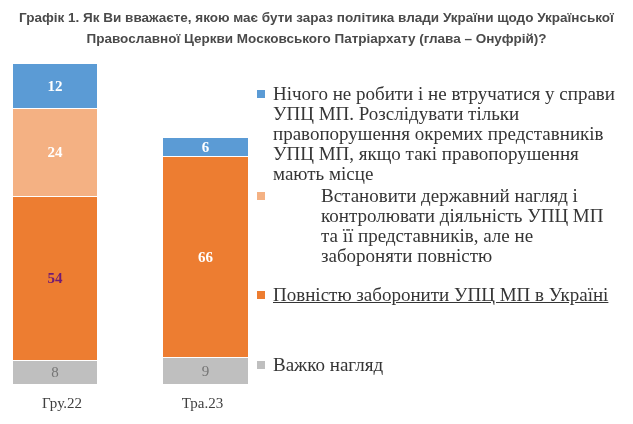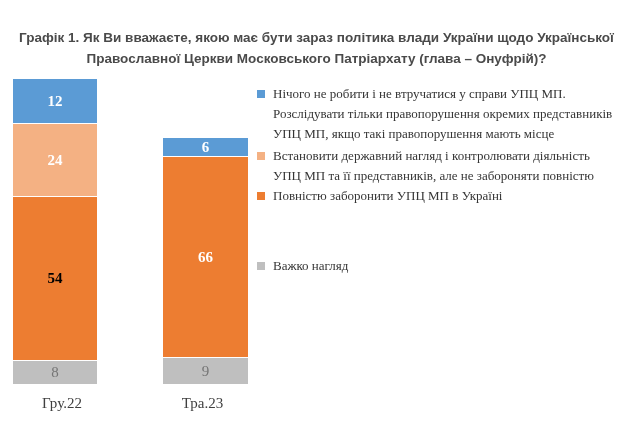--- a/index.html
+++ b/index.html
@@ -3,21 +3,21 @@
 <meta charset="utf-8">
 <style>
   html,body{margin:0;padding:0;background:#fff;}
   .page{
     position:relative;width:633px;height:424px;background:#fff;overflow:hidden;
     font-family:"Liberation Serif",serif;
   }
   .title{
     position:absolute;top:7px;left:0;right:0;text-align:center;
     font-family:"Liberation Sans",sans-serif;font-weight:bold;
-    font-size:13.5px;line-height:21px;color:#4a4a4a;margin-top:20px;
+    font-size:13.5px;line-height:21px;color:#4a4a4a;
   }
   .title div{white-space:nowrap;}
   .bar-col{
     position:absolute;bottom:40px;display:flex;flex-direction:column;
   }
   .seg{
     box-sizing:border-box;display:flex;align-items:center;justify-content:center;
   }
   .seg-label{
     font-family:"Liberation Serif",serif;font-size:15px;font-weight:bold;
@@ -26,50 +26,50 @@
     position:absolute;top:395px;text-align:center;
     font-size:15px;color:#3f3f3f;
   }
   .cat-0{left:20px;width:84px;}
   .cat-1{left:160px;width:85px;}
   .legend{
     position:absolute;left:257px;top:84px;width:364px;
   }
   .legend-item{
     display:flex;align-items:flex-start;
-    font-size:13px;line-height:20px;color:#353535;
+    font-size:19px;line-height:20px;color:#353535;
   }
   .legend-item .bullet{
     flex:0 0 auto;width:8px;height:8px;margin:6px 8px 0 0;
   }
   .legend-item .legend-text{flex:1 1 auto;}
-  .legend-item-1{margin-top:2px;}
-  .legend-item-2{}
+  .legend-item-1{margin-top:2px;gap:48px;}
+  .legend-item-2{margin-top:19px;text-decoration:underline;}
   .legend-item-3{margin-top:50px;}
 </style>
 </head>
 <body>
 
 <div class="page">
 
   <div class="title">
     <div>Графік 1. Як Ви вважаєте, якою має бути зараз політика влади України щодо Української</div>
     <div>Православної Церкви Московського Патріархату (глава – Онуфрій)?</div>
   </div>
 
   <div id="bars-container">
       <div class="bar-col" style="left: 13px; width: 84px;">
         <div class="seg" style="background: rgb(91, 155, 213); height: 44px;">
           <span class="seg-label" style="color: rgb(255, 255, 255);">12</span>
         </div>
-        <div class="seg" style="background: rgb(244, 177, 131); height: 73px; border-top: 1px solid rgb(255, 255, 255);">
+        <div class="seg" style="background: rgb(244, 177, 131); height: 88px; border-top: 1px solid rgb(255, 255, 255);">
           <span class="seg-label" style="color: rgb(255, 255, 255);">24</span>
         </div>
         <div class="seg" style="background: rgb(237, 125, 49); height: 164px; border-top: 1px solid rgb(255, 255, 255);">
-          <span class="seg-label" style="color: #000000;">54</span>
+          <span class="seg-label" style="color: #701a75;">54</span>
         </div>
         <div class="seg" style="background: rgb(191, 191, 191); height: 24px; border-top: 1px solid rgb(255, 255, 255);">
           <span class="seg-label" style="color: rgb(117, 117, 117); font-weight: normal;">8</span>
         </div>
       </div>
       <div class="bar-col" style="left: 163px; width: 85px;">
         <div class="seg" style="background: rgb(91, 155, 213); height: 18px;">
           <span class="seg-label" style="color: rgb(255, 255, 255);">6</span>
         </div>
         <div class="seg" style="background: rgb(237, 125, 49); height: 201px; border-top: 1px solid rgb(255, 255, 255); text-align: center;">

